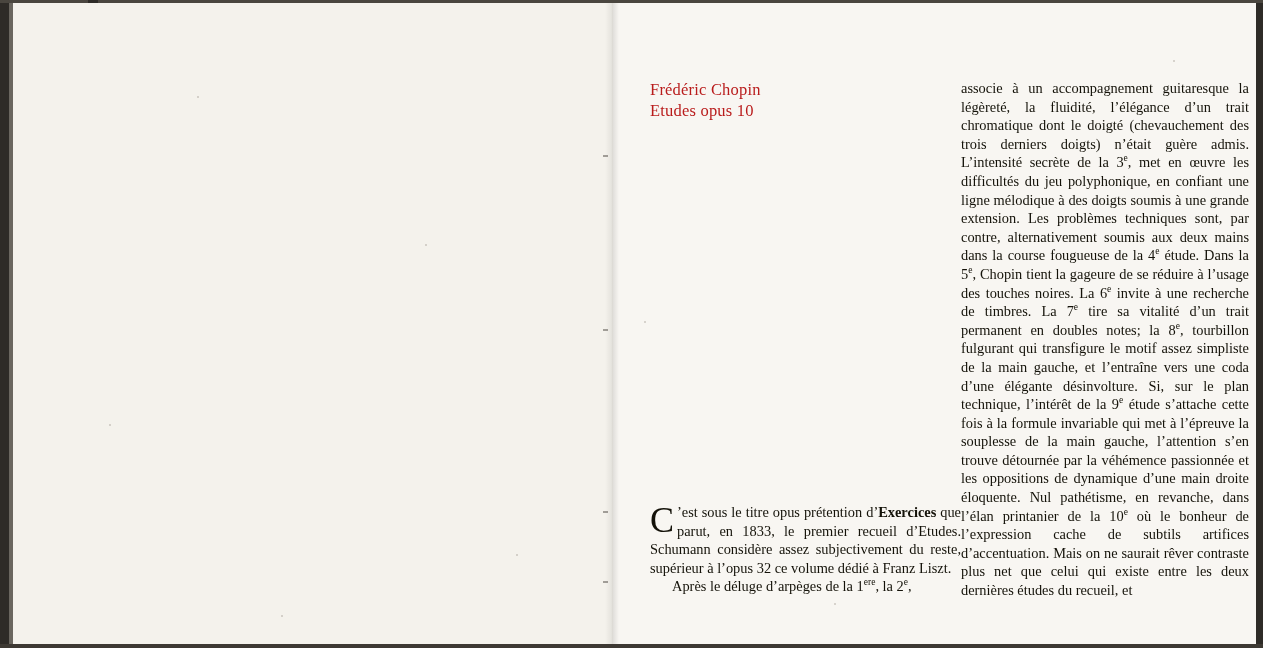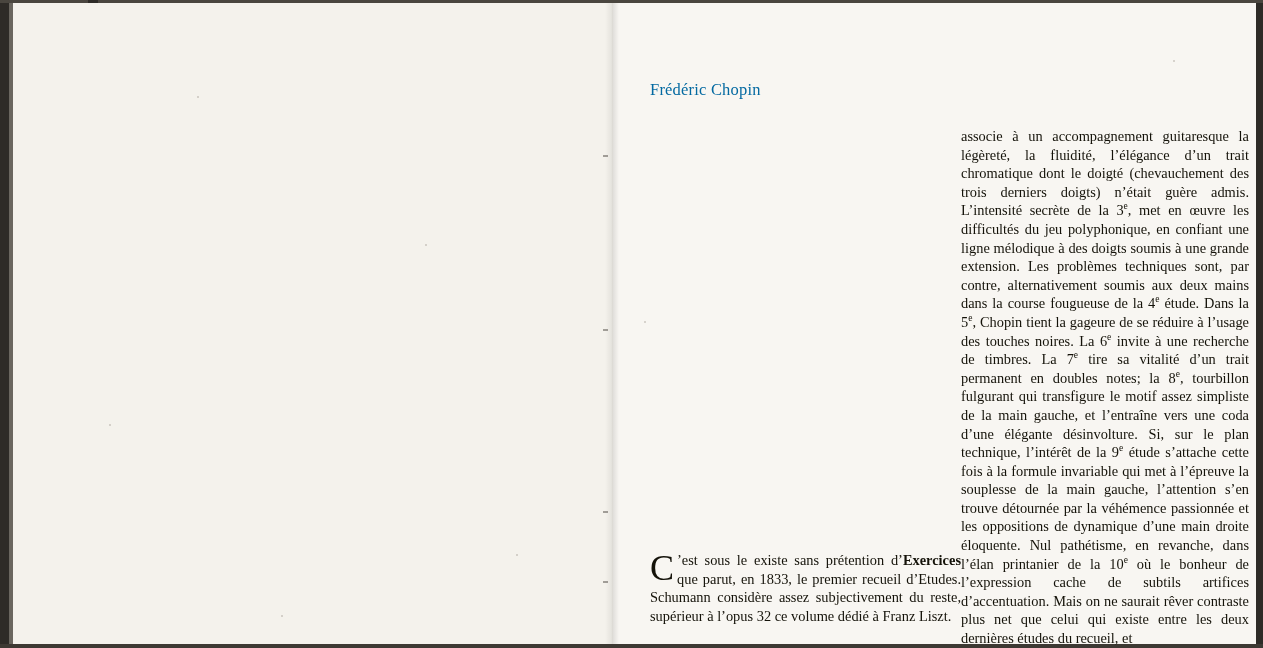--- a/index.html
+++ b/index.html
@@ -80,35 +80,34 @@
   }
 
   
   #title-block {
     position: absolute;
     left: 637px;
     top: 76px;
     width: 280px;
     font-size: 16.5px;
     line-height: 21px;
-    color: #0369a1;
+    color: #b91c1c;
     letter-spacing: 0.2px;
   }
   #title-block div { white-space: nowrap; }
 
   .col {
     position: absolute;
     color: #141209;
     font-size: 14.4px;
     line-height: 18.6px;
     text-align: justify;
     text-justify: inter-word;
     -webkit-hyphens: auto;
     hyphens: auto;
-    margin-top: 48px;
   }
   #col-left-text {
     left: 637px;
     top: 500px;
     width: 311px;
   }
   #col-right-text {
     left: 948px;
     top: 76px;
     width: 288px;
@@ -163,24 +162,26 @@
 
     <div id="gutter"></div>
 
     <div class="tick" style="left:590px; top:152px;"></div>
     <div class="tick" style="left:590px; top:326px;"></div>
     <div class="tick" style="left:590px; top:508px;"></div>
     <div class="tick" style="left:590px; top:578px;"></div>
 
     <div id="title-block">
       <div>Frédéric Chopin</div>
+      <div>Etudes opus 10</div>
     </div>
 
     <div id="col-left-text" class="col">
-      <p class="para"><span class="dropcap">C</span><span>’est sous le existe sans prétention d’</span><b>Exercices</b><span> que parut, en 1833, le premier recueil d’Etudes. Schumann considère assez subjectivement du reste, supérieur à l’opus 32 ce volume dédié à Franz Liszt.</span></p>
+      <p class="para"><span class="dropcap">C</span><span>’est sous le titre opus prétention d’</span><b>Exercices</b><span> que parut, en 1833, le premier recueil d’Etudes. Schumann considère assez subjectivement du reste, supérieur à l’opus 32 ce volume dédié à Franz Liszt.</span></p>
+      <p class="para">Après le déluge d’arpèges de la 1<sup>ere</sup>, la 2<sup>e</sup>,</p>
     </div>
 
     <div id="col-right-text" class="col">
       <p class="para">associe à un accompagnement guitaresque la légèreté, la fluidité, l’élégance d’un trait chromatique dont le doigté (chevauchement des trois derniers doigts) n’était guère admis. L’intensité secrète de la 3<sup>e</sup>, met en œuvre les difficultés du jeu polyphonique, en confiant une ligne mélodique à des doigts soumis à une grande extension. Les problèmes techniques sont, par contre, alternativement soumis aux deux mains dans la course fougueuse de la 4<sup>e</sup> étude. Dans la 5<sup>e</sup>, Chopin tient la gageure de se réduire à l’usage des touches noires. La 6<sup>e</sup> invite à une recherche de timbres. La 7<sup>e</sup> tire sa vitalité d’un trait permanent en doubles notes; la 8<sup>e</sup>, tourbillon fulgurant qui transfigure le motif assez simpliste de la main gauche, et l’entraîne vers une coda d’une élégante désinvolture. Si, sur le plan technique, l’intérêt de la 9<sup>e</sup> étude s’attache cette fois à la formule invariable qui met à l’épreuve la souplesse de la main gauche, l’attention s’en trouve détournée par la véhémence passionnée et les oppositions de dynamique d’une main droite éloquente. Nul pathétisme, en revanche, dans l’élan printanier de la 10<sup>e</sup> où le bonheur de l’expression cache de subtils artifices d’accentuation. Mais on ne saurait rêver contraste plus net que celui qui existe entre les deux dernières études du recueil, et</p>
     </div>
 
   </div>
 </div>
 
 </body></html>

